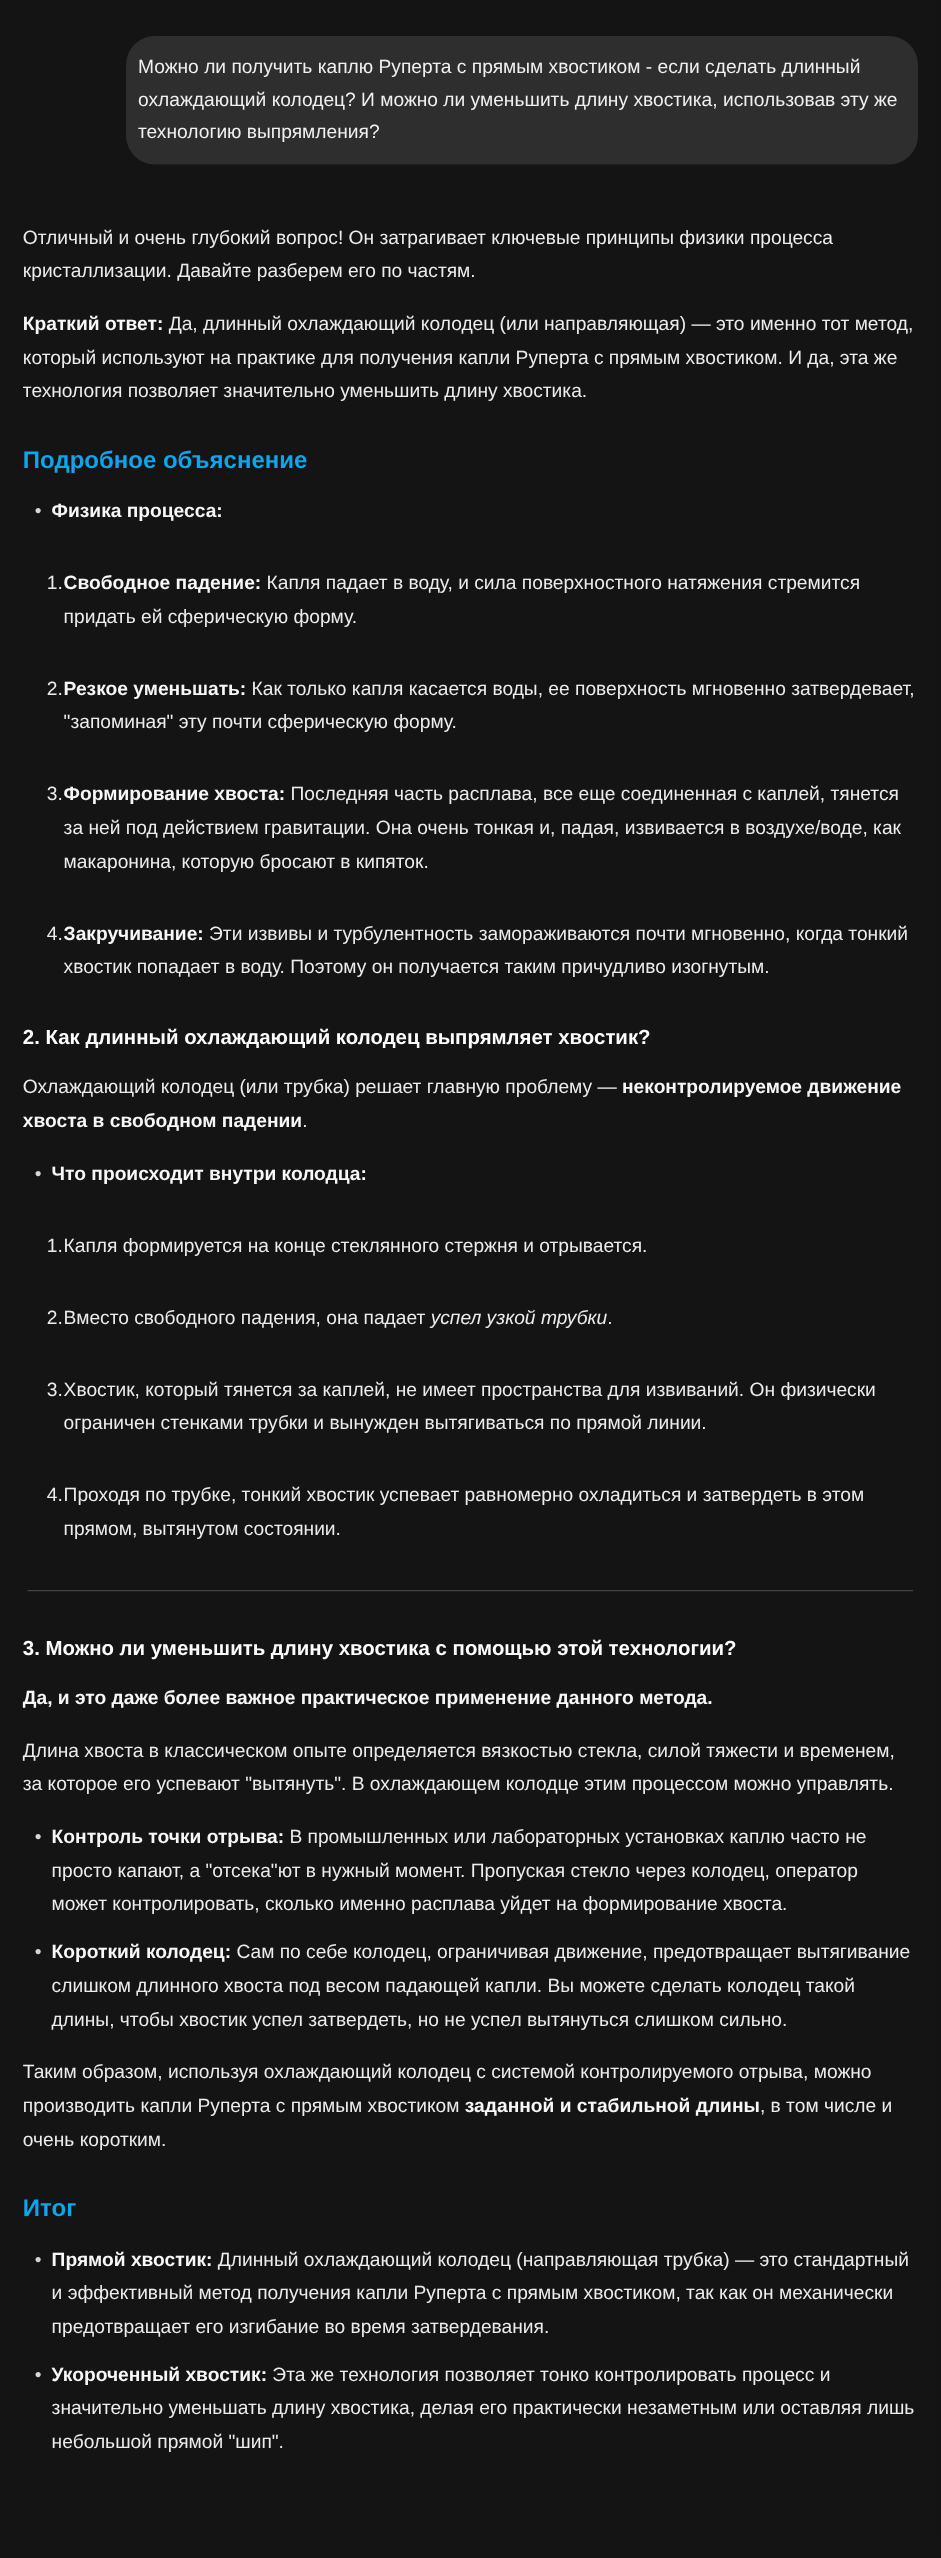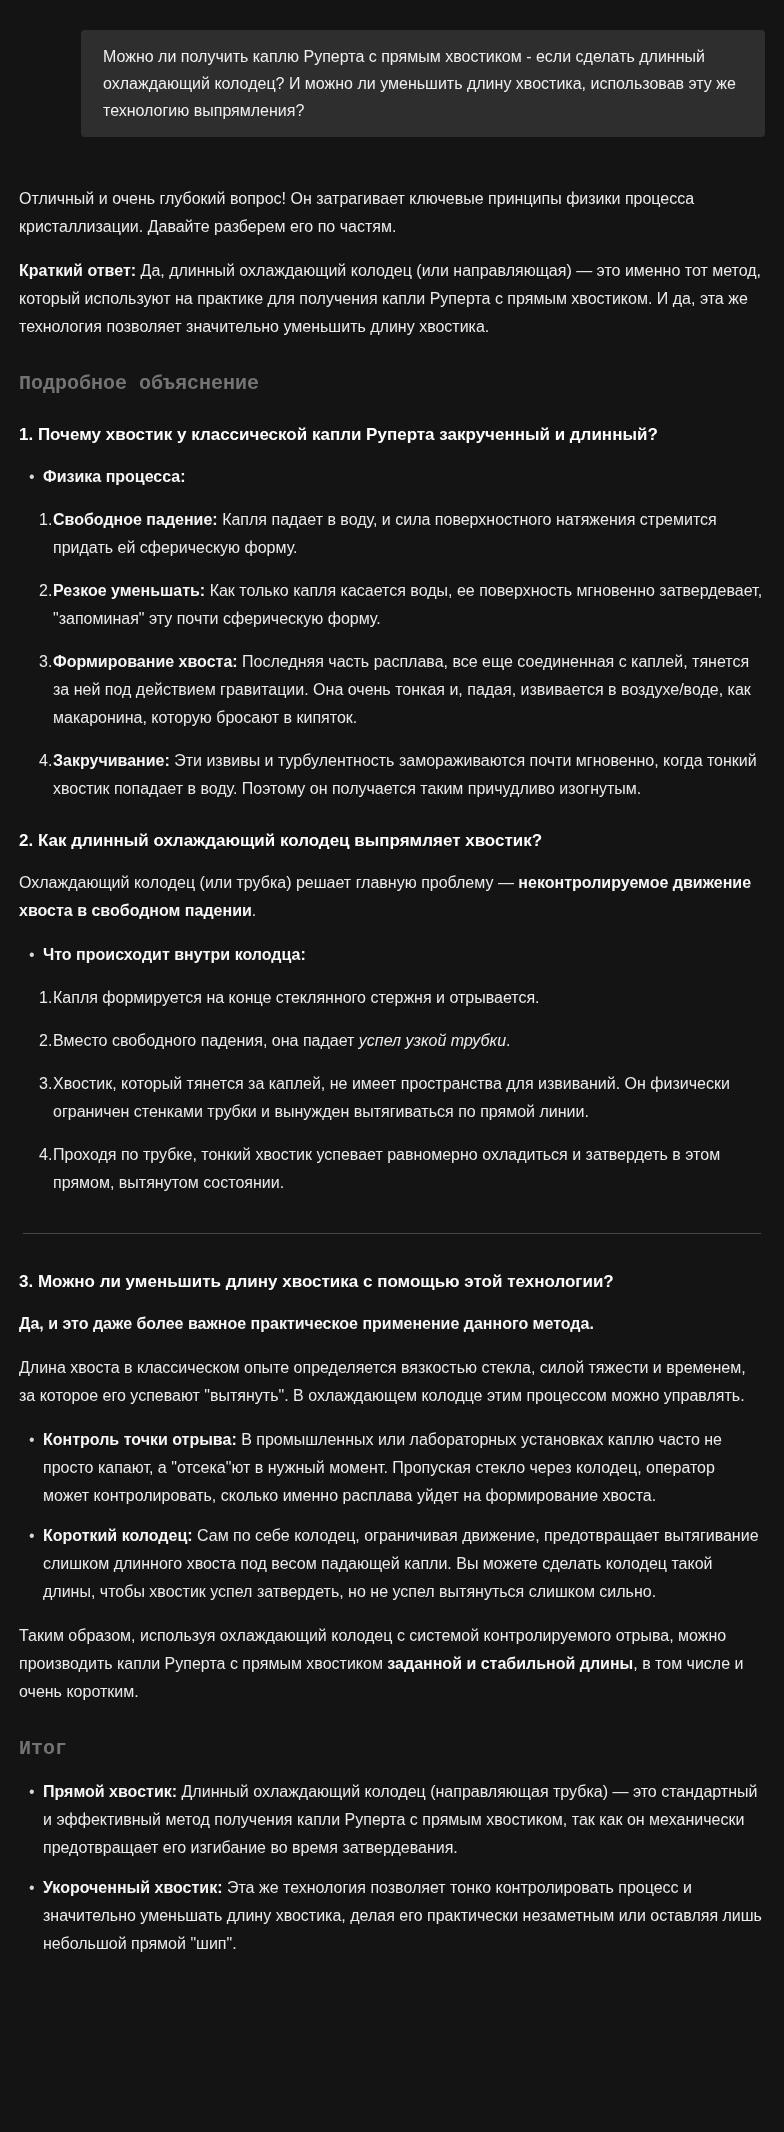--- a/index.html
+++ b/index.html
@@ -13,35 +13,34 @@
     line-height:28px;
     -webkit-font-smoothing:antialiased;
   }
   .thread{padding:30px 19px 34px 19px;}
 
   
   .user-row{display:flex;justify-content:flex-end;}
   .user-bubble{
     background:#2e2e2e;
     color:#f0f0f0;
-    border-radius:4px;
-    padding:13px 22px;
+    border-radius:24px;
+    padding:13px 10px;
     max-width:640px;
     line-height:27px;
   }
 
   
   .assistant{margin-top:48px;}
   .assistant p{margin:16px 0;}
   .assistant strong{font-weight:700;color:#f7f7f7;text-align:center;}
   .assistant em{font-style:italic;}
   .assistant h3{
-    font-size:20px;line-height:26px;font-weight:700;color:#737373;
+    font-size:20px;line-height:26px;font-weight:700;color:#0ea5e9;
     margin:30px 0 14px 0;
-    font-family:Liberation Mono, monospace;
   }
   .assistant h4{
     font-size:17px;line-height:24px;font-weight:700;color:#ffffff;
     margin:26px 0 14px 0;
   }
   .assistant hr{
     border:none;border-top:1px solid #454545;
     margin:36px 4px;
   }
   .assistant ul{
@@ -51,21 +50,21 @@
   .assistant ul > li::before{
     content:"\2022";
     position:absolute;left:-14px;top:0;
     color:#d6d6d6;
   }
   .assistant ol{
     list-style:none;counter-reset:num;
     margin:12px 0 4px 0;padding:0 0 0 10px;
   }
   .assistant ol > li{
-    counter-increment:num;position:relative;margin:15px 0;
+    counter-increment:num;position:relative;margin:32px 0;
   }
   .assistant ol > li::before{
     content:counter(num) ".";
     position:absolute;left:-14px;top:0;color:#ececec;
   }
 </style>
 </head>
 <body>
 
 <div class="thread">
@@ -74,21 +73,20 @@
     <div class="user-bubble">
       <span>Можно ли получить каплю Руперта с прямым хвостиком - если сделать длинный охлаждающий колодец? И можно ли уменьшить длину хвостика, использовав эту же технологию выпрямления?</span>
     </div>
   </div>
 
   <div class="assistant">
     <div>
         <p><span>Отличный и очень глубокий вопрос! Он затрагивает ключевые принципы физики процесса кристаллизации. Давайте разберем его по частям.</span></p>
         <p><strong>Краткий ответ:</strong><span> Да, длинный охлаждающий колодец (или направляющая) — это именно тот метод, который используют на практике для получения капли Руперта с прямым хвостиком. И да, эта же технология позволяет значительно уменьшить длину хвостика.</span></p>
         <h3>Подробное объяснение</h3>
-        <h4>1. Почему хвостик у классической капли Руперта закрученный и длинный?</h4>
         <ul>
           <li><strong>Физика процесса:</strong><ol>
               <li><strong>Свободное падение:</strong><span> Капля падает в воду, и сила поверхностного натяжения стремится придать ей сферическую форму.</span></li>
               <li><strong>Резкое уменьшать:</strong><span> Как только капля касается воды, ее поверхность мгновенно затвердевает, "запоминая" эту почти сферическую форму.</span></li>
               <li><strong>Формирование хвоста:</strong><span> Последняя часть расплава, все еще соединенная с каплей, тянется за ней под действием гравитации. Она очень тонкая и, падая, извивается в воздухе/воде, как макаронина, которую бросают в кипяток.</span></li>
               <li><strong>Закручивание:</strong><span> Эти извивы и турбулентность замораживаются почти мгновенно, когда тонкий хвостик попадает в воду. Поэтому он получается таким причудливо изогнутым.</span></li>
             </ol></li>
         </ul>
         <h4>2. Как длинный охлаждающий колодец выпрямляет хвостик?</h4>
         <p><span>Охлаждающий колодец (или трубка) решает главную проблему — </span><strong>неконтролируемое движение хвоста в свободном падении</strong><span>.</span></p>

